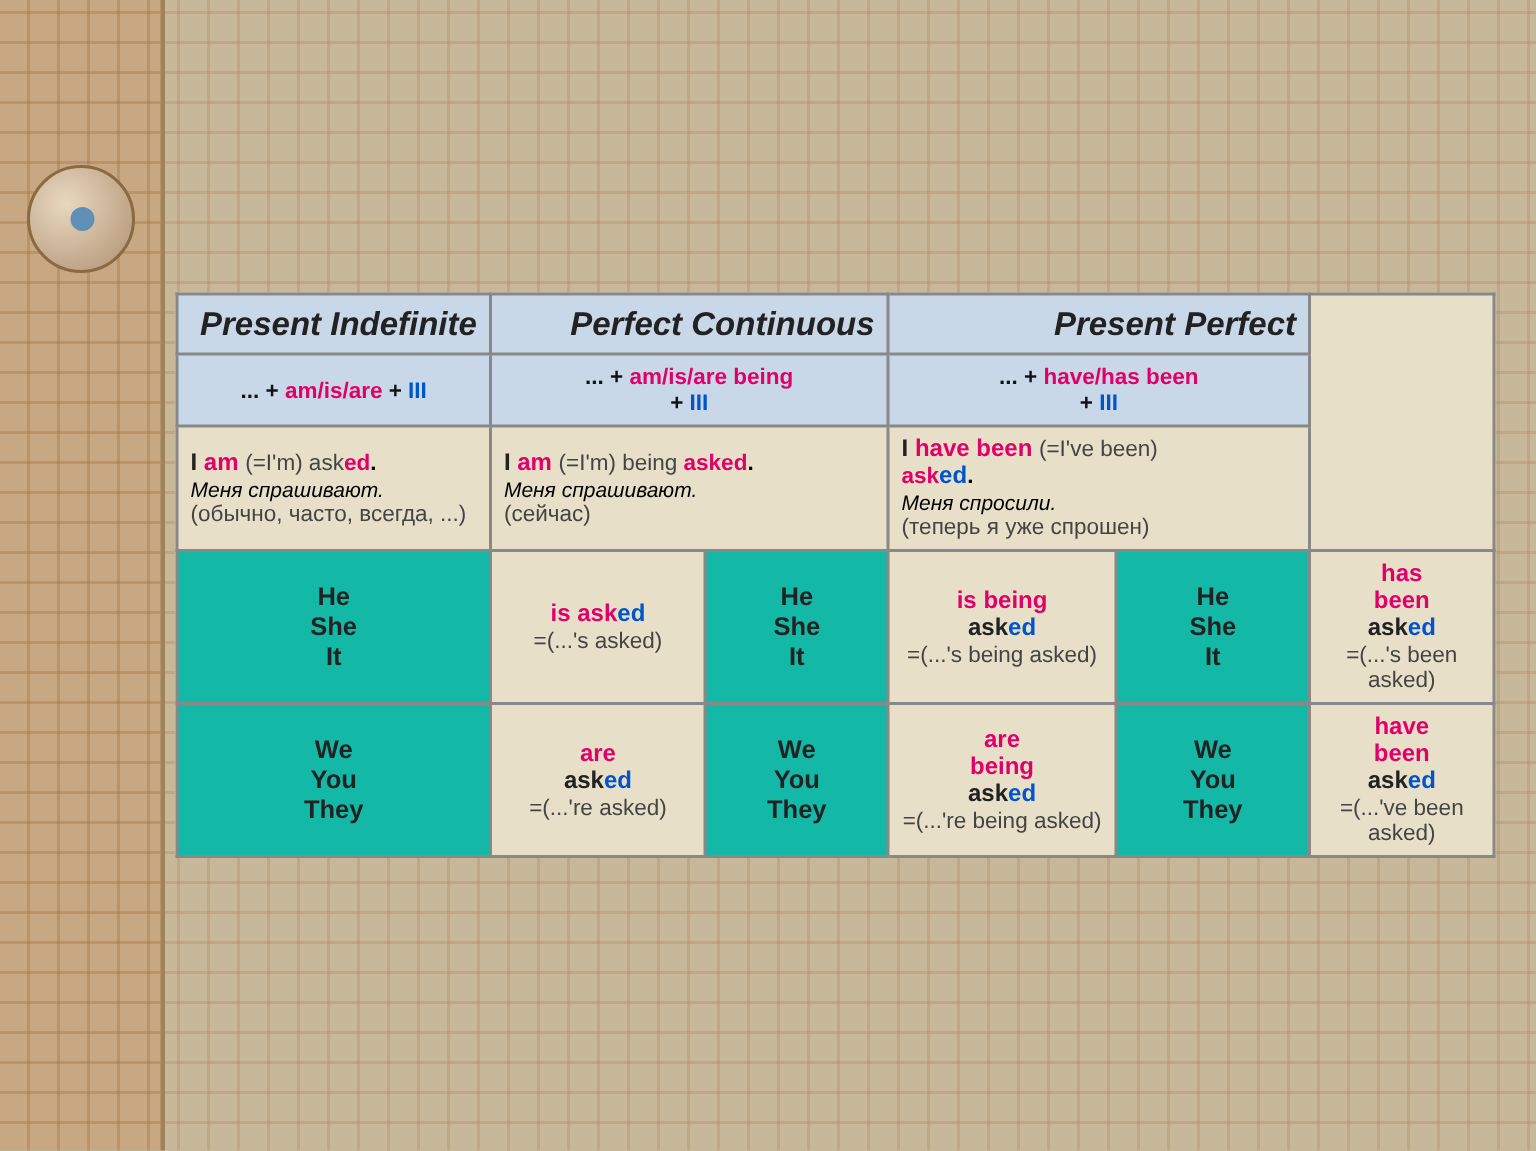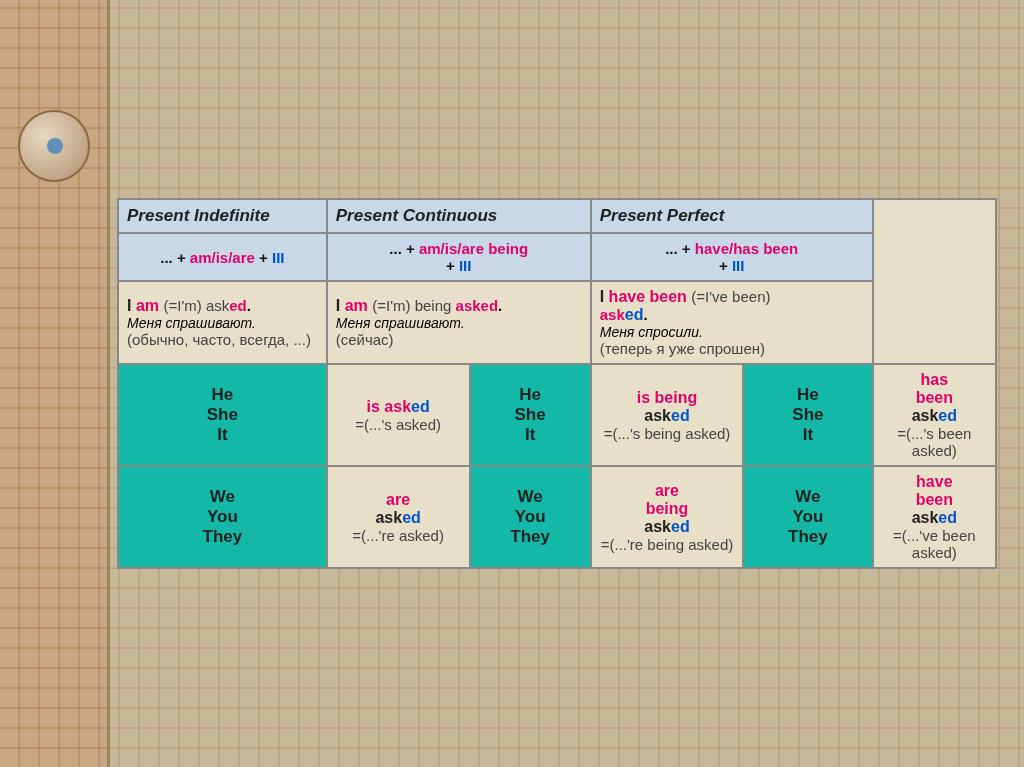--- a/index.html
+++ b/index.html
@@ -96,24 +96,24 @@
 
     .grammar-table td, .grammar-table th {
       border: 2px solid #888;
       padding: 6px 8px;
       vertical-align: middle;
     }
 
     
     .header-cell {
       background-color: #c8d8e8;
-      text-align: left;
+      text-align: right;
       font-style: italic;
       font-weight: bold;
-      font-size: 17px;
+      font-size: 22px;
       color: #222;
     }
 
     
     .formula-cell {
       background-color: #c8d8e8;
       text-align: center;
       font-size: 15px;
       font-weight: bold;
       color: #111;
@@ -168,21 +168,21 @@
 <div class="decorative-left"></div>
 <div class="circle-decoration"></div>
 <div class="circle-dot"></div>
 
 <div class="main-content">
   <table class="grammar-table">
 
     <tbody>
         <tr>
       <th class="header-cell" style="width:220px;">Present Indefinite</th>
-      <th class="header-cell" colspan="2" style="width:280px;">Present Continuous</th>
+      <th class="header-cell" colspan="2" style="width:280px;">Perfect Continuous</th>
       <th class="header-cell" colspan="2" style="width:300px;">Present Perfect</th>
     </tr>
 
     <tr>
       <td class="formula-cell">
         ... + <span class="formula-pink">am/is/are</span> + <span class="formula-blue">III</span>
       </td>
       <td class="formula-cell" colspan="2">
         ... + <span class="formula-pink">am/is/are being</span><br>+ <span class="formula-blue">III</span>
       </td>

